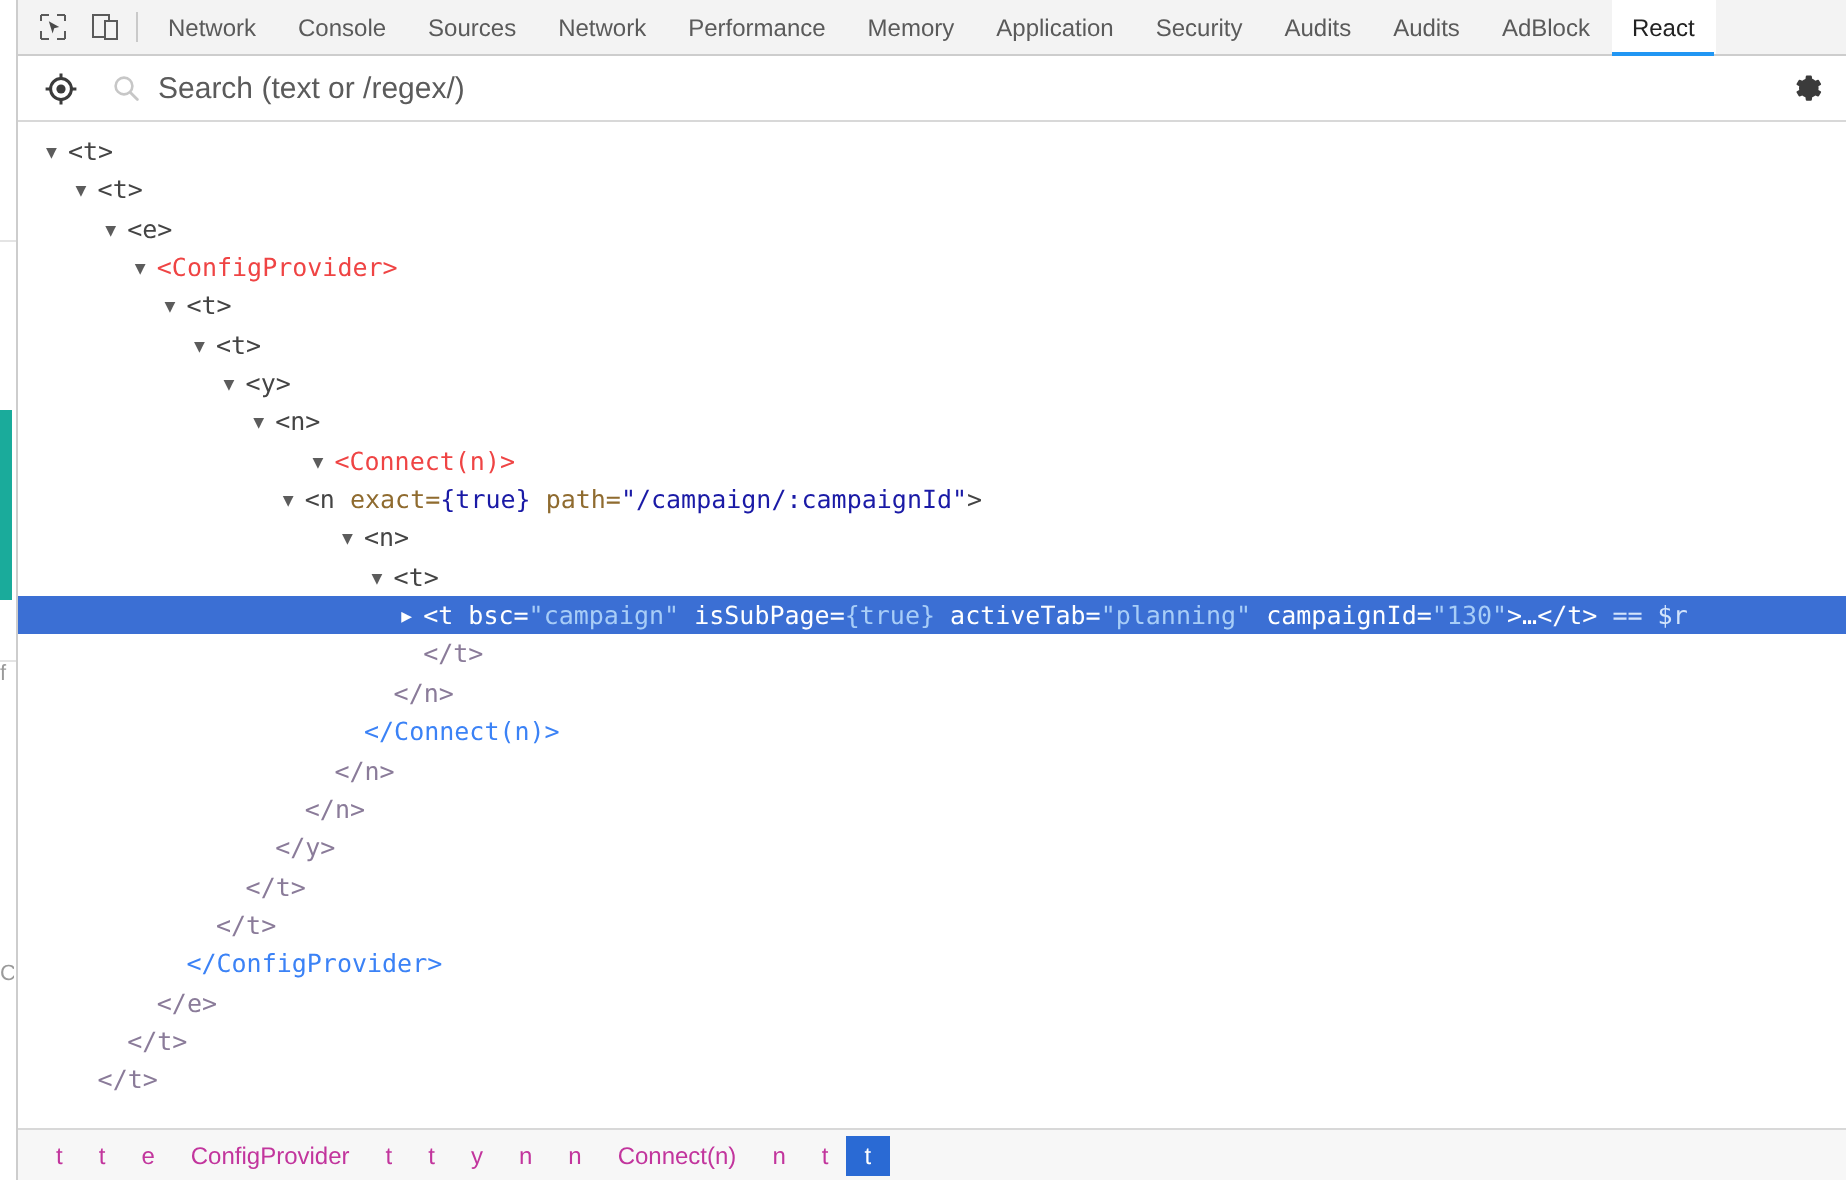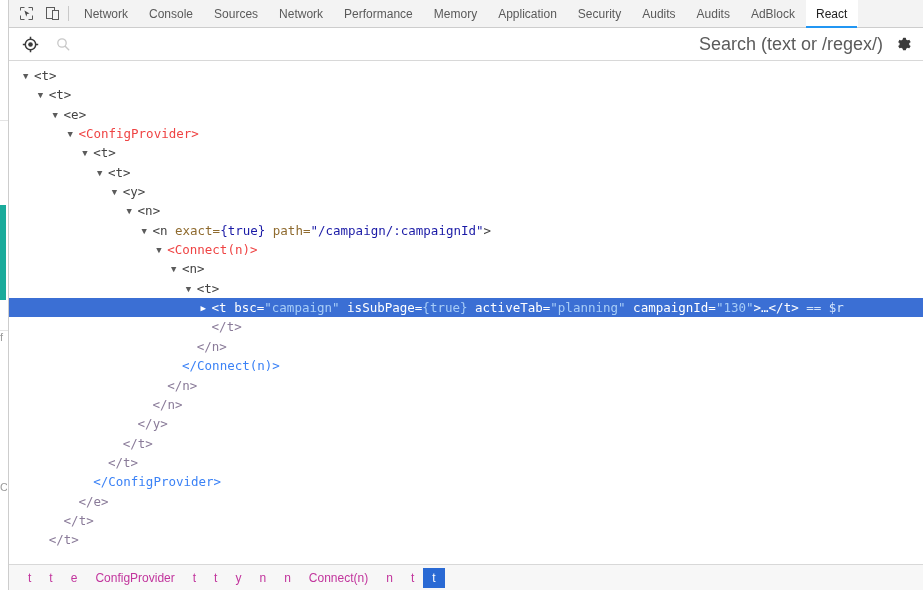--- a/index.html
+++ b/index.html
@@ -141,25 +141,24 @@
     width: 24px;
     margin-left: 10px;
     opacity: .55;
   }
   .search-input {
     flex: 1 1 auto;
     border: 0;
     outline: 0;
     background: transparent;
     font-family: "Liberation Sans", sans-serif;
-    font-size: 18px;
+    font-size: 15px;
     color: #333;
     padding: 0 4px;
     height: 22px;
-    text-align: right;
   }
   .search-input::placeholder { color: #5b5b5b; }
   .sb-gear {
     width: 26px;
     margin-left: 4px;
   }
 
   
   .treepane {
     flex: 1 1 auto;
@@ -330,22 +329,22 @@
 
   <div class="treepane" id="treepane">
       <div class="node" style="padding-left: 14px;"><span><span class="arrow">▼</span><span class="tag">&lt;t&gt;</span></span></div>
       <div class="node" style="padding-left: 28.8px;"><span><span class="arrow">▼</span><span class="tag">&lt;t&gt;</span></span></div>
       <div class="node" style="padding-left: 43.6px;"><span><span class="arrow">▼</span><span class="tag">&lt;e&gt;</span></span></div>
       <div class="node" style="padding-left: 58.4px;"><span><span class="arrow">▼</span><span class="comp">&lt;ConfigProvider&gt;</span></span></div>
       <div class="node" style="padding-left: 73.2px;"><span><span class="arrow">▼</span><span class="tag">&lt;t&gt;</span></span></div>
       <div class="node" style="padding-left: 88px;"><span><span class="arrow">▼</span><span class="tag">&lt;t&gt;</span></span></div>
       <div class="node" style="padding-left: 102.8px;"><span><span class="arrow">▼</span><span class="tag">&lt;y&gt;</span></span></div>
       <div class="node" style="padding-left: 117.6px;"><span><span class="arrow">▼</span><span class="tag">&lt;n&gt;</span></span></div>
+      <div class="node" style="padding-left: 147.2px;"><span><span class="arrow">▼</span><span class="comp">&lt;Connect(n)&gt;</span></span></div>
       <div class="node" style="padding-left: 132.4px;"><span><span class="arrow">▼</span><span class="tag">&lt;n</span><span class="attr"> exact=</span><span class="brace">{true}</span><span class="attr"> path=</span><span class="val">"/campaign/:campaignId"</span><span class="tag">&gt;</span></span></div>
-      <div class="node" style="padding-left: 147.2px;"><span><span class="arrow">▼</span><span class="comp">&lt;Connect(n)&gt;</span></span></div>
       <div class="node" style="padding-left: 162px;"><span><span class="arrow">▼</span><span class="tag">&lt;n&gt;</span></span></div>
       <div class="node" style="padding-left: 176.8px;"><span><span class="arrow">▼</span><span class="tag">&lt;t&gt;</span></span></div>
       <div class="node selected" style="padding-left: 0px; margin-left: 0px;"><span style="padding-left: 191.6px; display: inline-block;"><span class="arrow">▶</span><span class="tag">&lt;t</span><span class="attr"> bsc=</span><span class="val">"campaign"</span><span class="attr"> isSubPage=</span><span class="brace">{true}</span><span class="attr"> activeTab=</span><span class="val">"planning"</span><span class="attr"> campaignId=</span><span class="val">"130"</span><span class="ellip">&gt;…&lt;/t&gt;</span><span class="refvar">  == $r</span></span></div>
       <div class="node" style="padding-left: 191.6px;"><span><span class="arrow none">▼</span><span class="close">&lt;/t&gt;</span></span></div>
       <div class="node" style="padding-left: 176.8px;"><span><span class="arrow none">▼</span><span class="close">&lt;/n&gt;</span></span></div>
       <div class="node" style="padding-left: 162px;"><span><span class="arrow none">▼</span><span class="closecomp">&lt;/Connect(n)&gt;</span></span></div>
       <div class="node" style="padding-left: 147.2px;"><span><span class="arrow none">▼</span><span class="close">&lt;/n&gt;</span></span></div>
       <div class="node" style="padding-left: 132.4px;"><span><span class="arrow none">▼</span><span class="close">&lt;/n&gt;</span></span></div>
       <div class="node" style="padding-left: 117.6px;"><span><span class="arrow none">▼</span><span class="close">&lt;/y&gt;</span></span></div>
       <div class="node" style="padding-left: 102.8px;"><span><span class="arrow none">▼</span><span class="close">&lt;/t&gt;</span></span></div>

